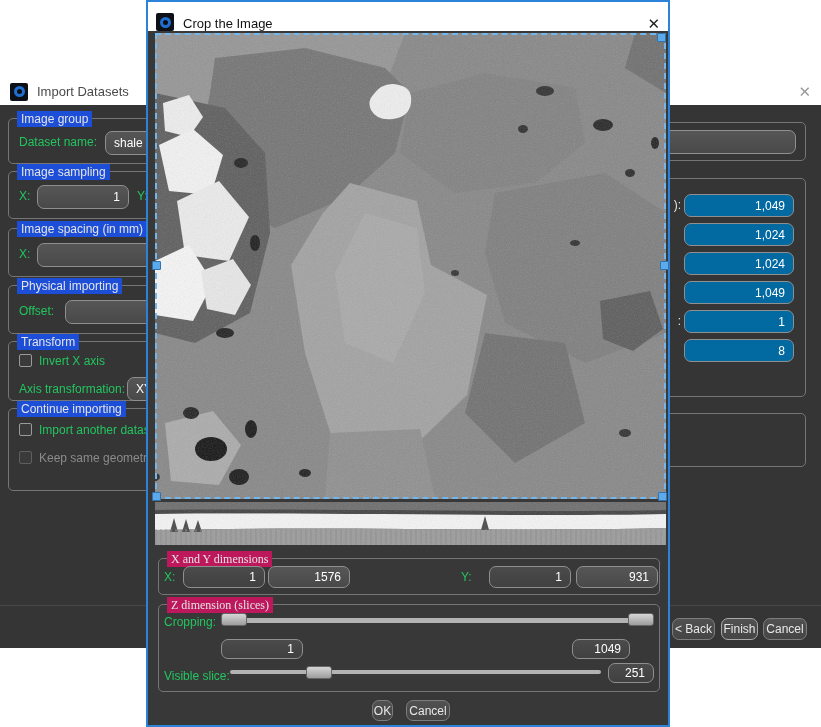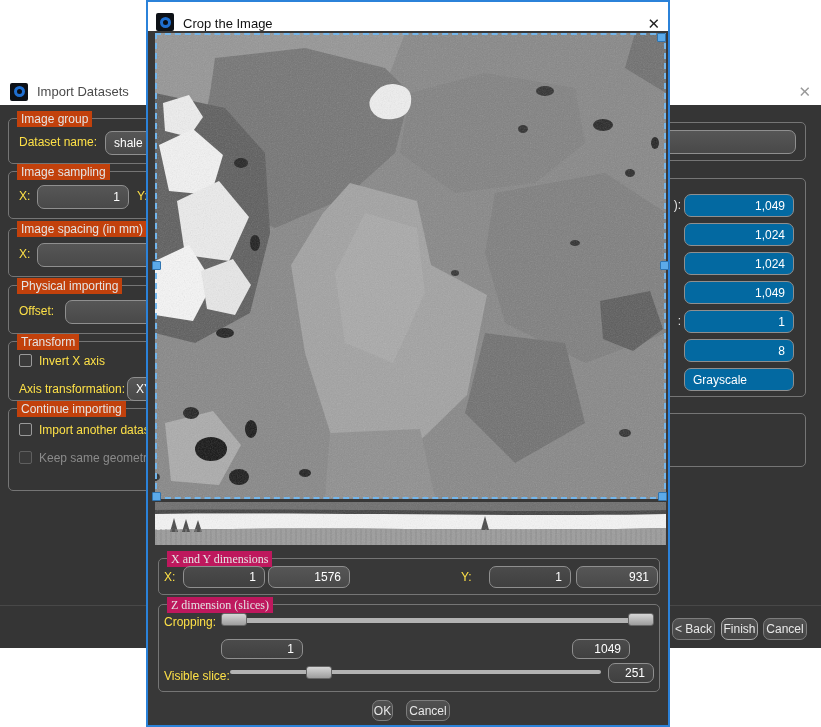--- a/index.html
+++ b/index.html
@@ -10,24 +10,24 @@
   .import-dialog { position:absolute; left:0; top:78px; width:821px; height:570px; background:#353535; }
   .import-titlebar { position:absolute; left:0; top:0; width:100%; height:27px; background:#ffffff; display:flex; align-items:center; padding:0 10px; }
   .import-titlebar .win-title { font-size:13px; color:#4a4a4a; margin-left:9px; }
   .close-x { margin-left:auto; font-size:15px; line-height:15px; cursor:default; }
   .import-titlebar .close-x { color:#9a9a9a; }
 
   .app-icon { width:18px; height:18px; background:#0d1117; border-radius:2px; display:flex; align-items:center; justify-content:center; flex:0 0 auto; }
   .app-icon .ring { width:11px; height:11px; border:3px solid #1f6fd0; border-radius:50%; background:#0a0e14; }
 
   .grp { position:absolute; border:1px solid #757575; border-radius:5px; }
-  .grp-label { position:absolute; top:-8px; left:8px; padding:0 4px; font-size:12px; line-height:16px; color:#e4e4e4; white-space:nowrap; background:#c2410c; }
+  .grp-label { position:absolute; top:-8px; left:8px; padding:0 4px; font-size:12px; line-height:16px; color:#e4e4e4; white-space:nowrap; background:#1d4ed8; }
   .crop-dialog .grp-label { background:#be185d;font-family:Liberation Serif, serif; }
 
-  .lbl { position:absolute; color:#fde047; font-size:12px; line-height:15px; white-space:nowrap; }
+  .lbl { position:absolute; color:#22c55e; font-size:12px; line-height:15px; white-space:nowrap; }
   .lbl.dim { color:#8b8b8b; }
 
   .field { position:absolute; border:1px solid #8f8f8f; border-radius:7px; background:linear-gradient(#565656,#494949); color:#ffffff; font-size:12px; display:flex; align-items:center; justify-content:flex-end; padding:0 8px; overflow:hidden; white-space:nowrap; }
   .field.left { justify-content:flex-start; }
   .field.dark { background:linear-gradient(#4b4b4b,#404040); }
   .field.flat { background:#0369a1; }
 
   .checkbox { position:absolute; width:13px; height:13px; border:1px solid #9a9a9a; background:#3a3a3a; border-radius:2px; }
   .checkbox.disabled { border-color:#5f5f5f; }
 
@@ -123,21 +123,20 @@
 
     <div class="grp" style="left:340px; top:100px; width:466px; height:219px;">
       <span class="frag" style="left:318px; top:19px;">):</span>
       <div class="field flat" style="left:343px; top:15px; width:110px; height:23px;">1,049</div>
       <div class="field flat" style="left:343px; top:44px; width:110px; height:23px;">1,024</div>
       <div class="field flat" style="left:343px; top:73px; width:110px; height:23px;">1,024</div>
       <div class="field flat" style="left:343px; top:102px; width:110px; height:23px;">1,049</div>
       <span class="frag" style="left:318px; top:135px;">:</span>
       <div class="field flat" style="left:343px; top:131px; width:110px; height:23px;">1</div>
       <div class="field flat" style="left:343px; top:160px; width:110px; height:23px;">8</div>
-      <div class="field flat left" style="left:343px; top:189px; width:110px; height:23px;">Grayscale</div>
     </div>
 
     <div class="grp" style="left:340px; top:335px; width:466px; height:54px;"></div>
 
     <div class="sep" style="top:527px;"></div>
     <div class="btn" style="left:672px; top:540px; width:43px; height:22px;">&lt; Back</div>
     <div class="btn default" style="left:721px; top:540px; width:37px; height:22px;">Finish</div>
     <div class="btn" style="left:763px; top:540px; width:44px; height:22px;">Cancel</div>
   </div>
 

